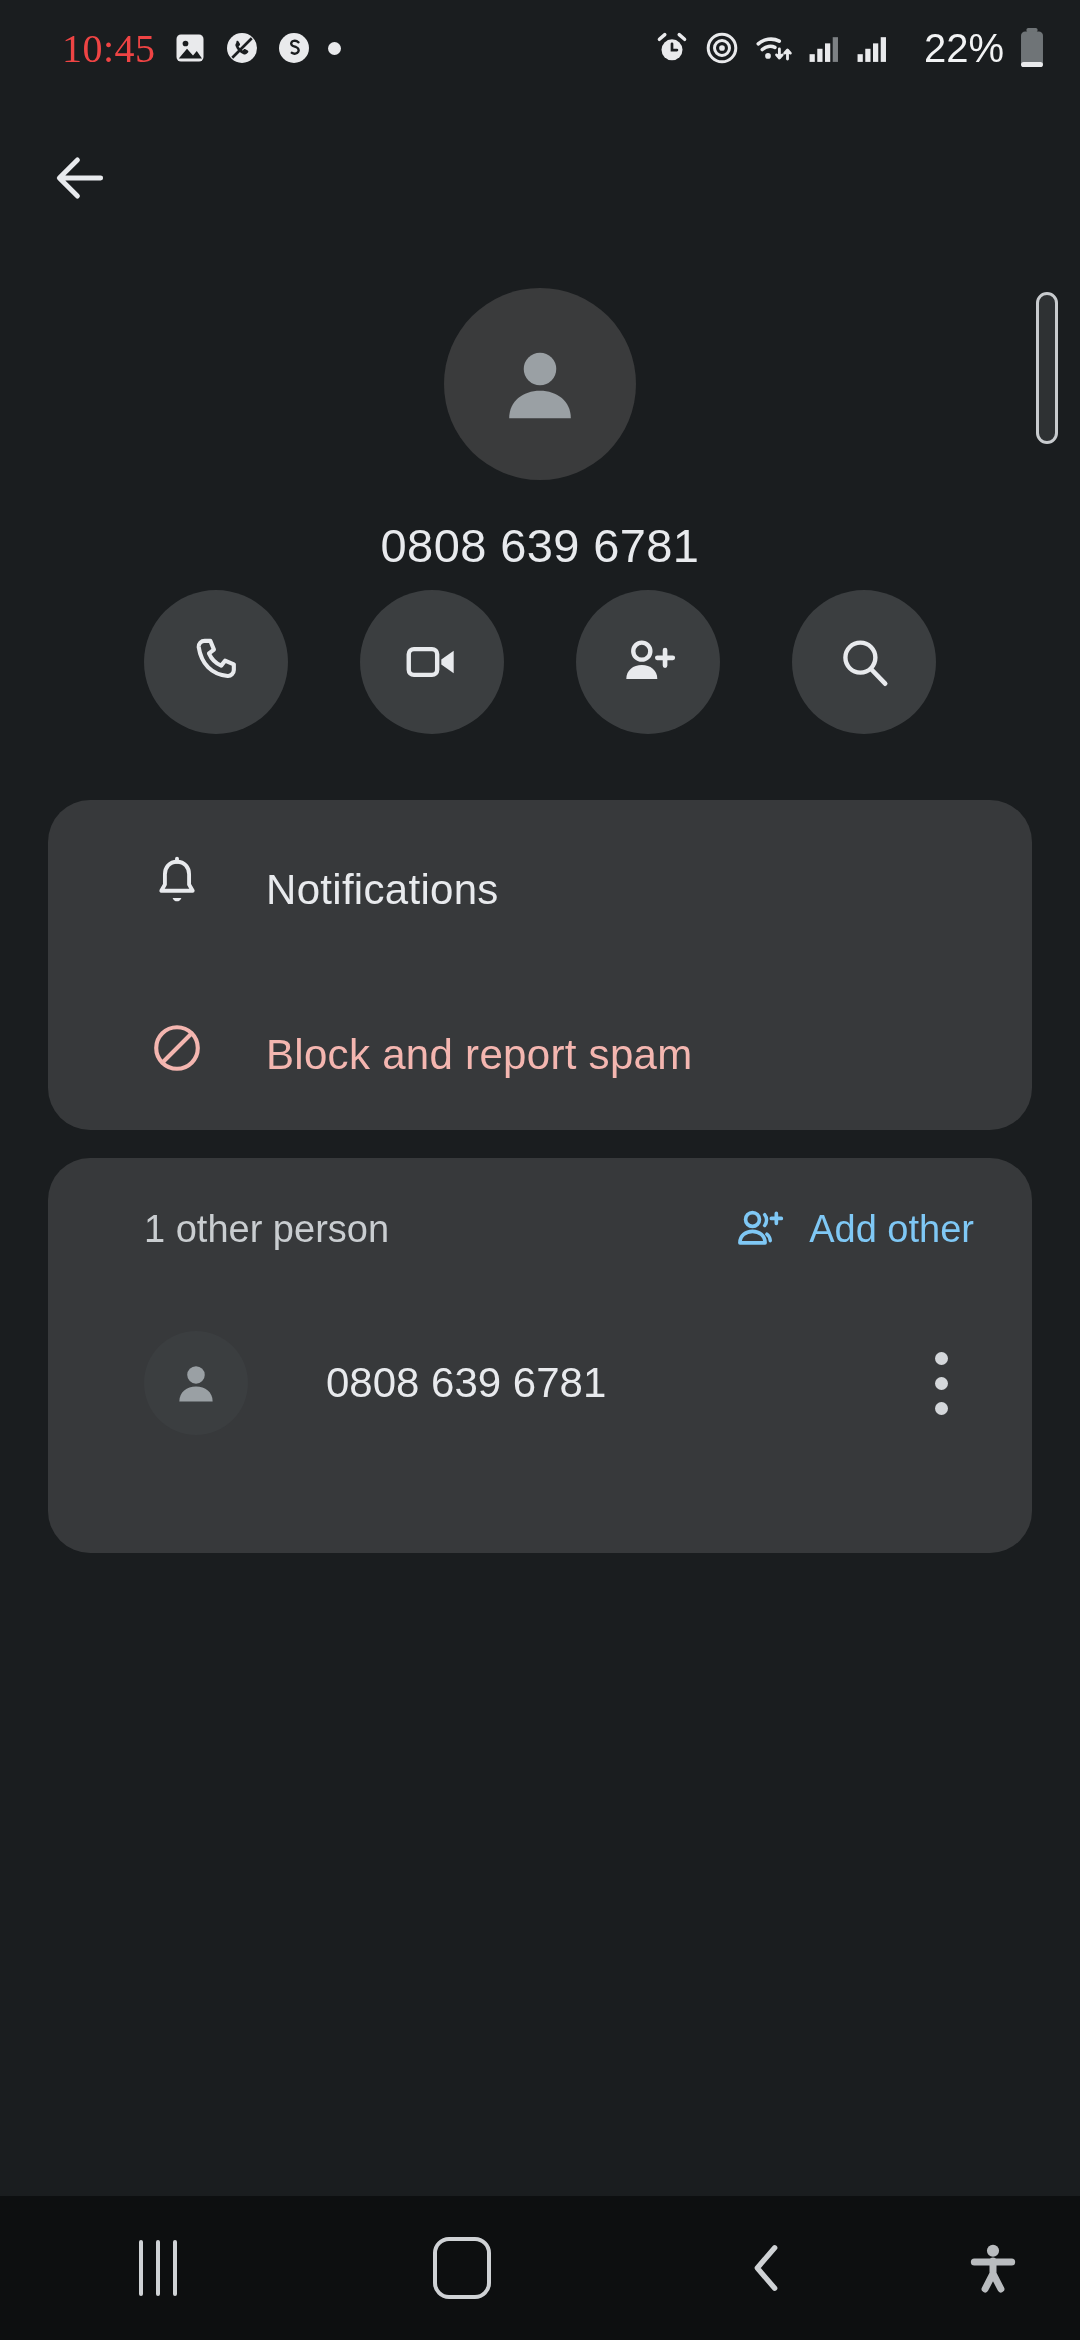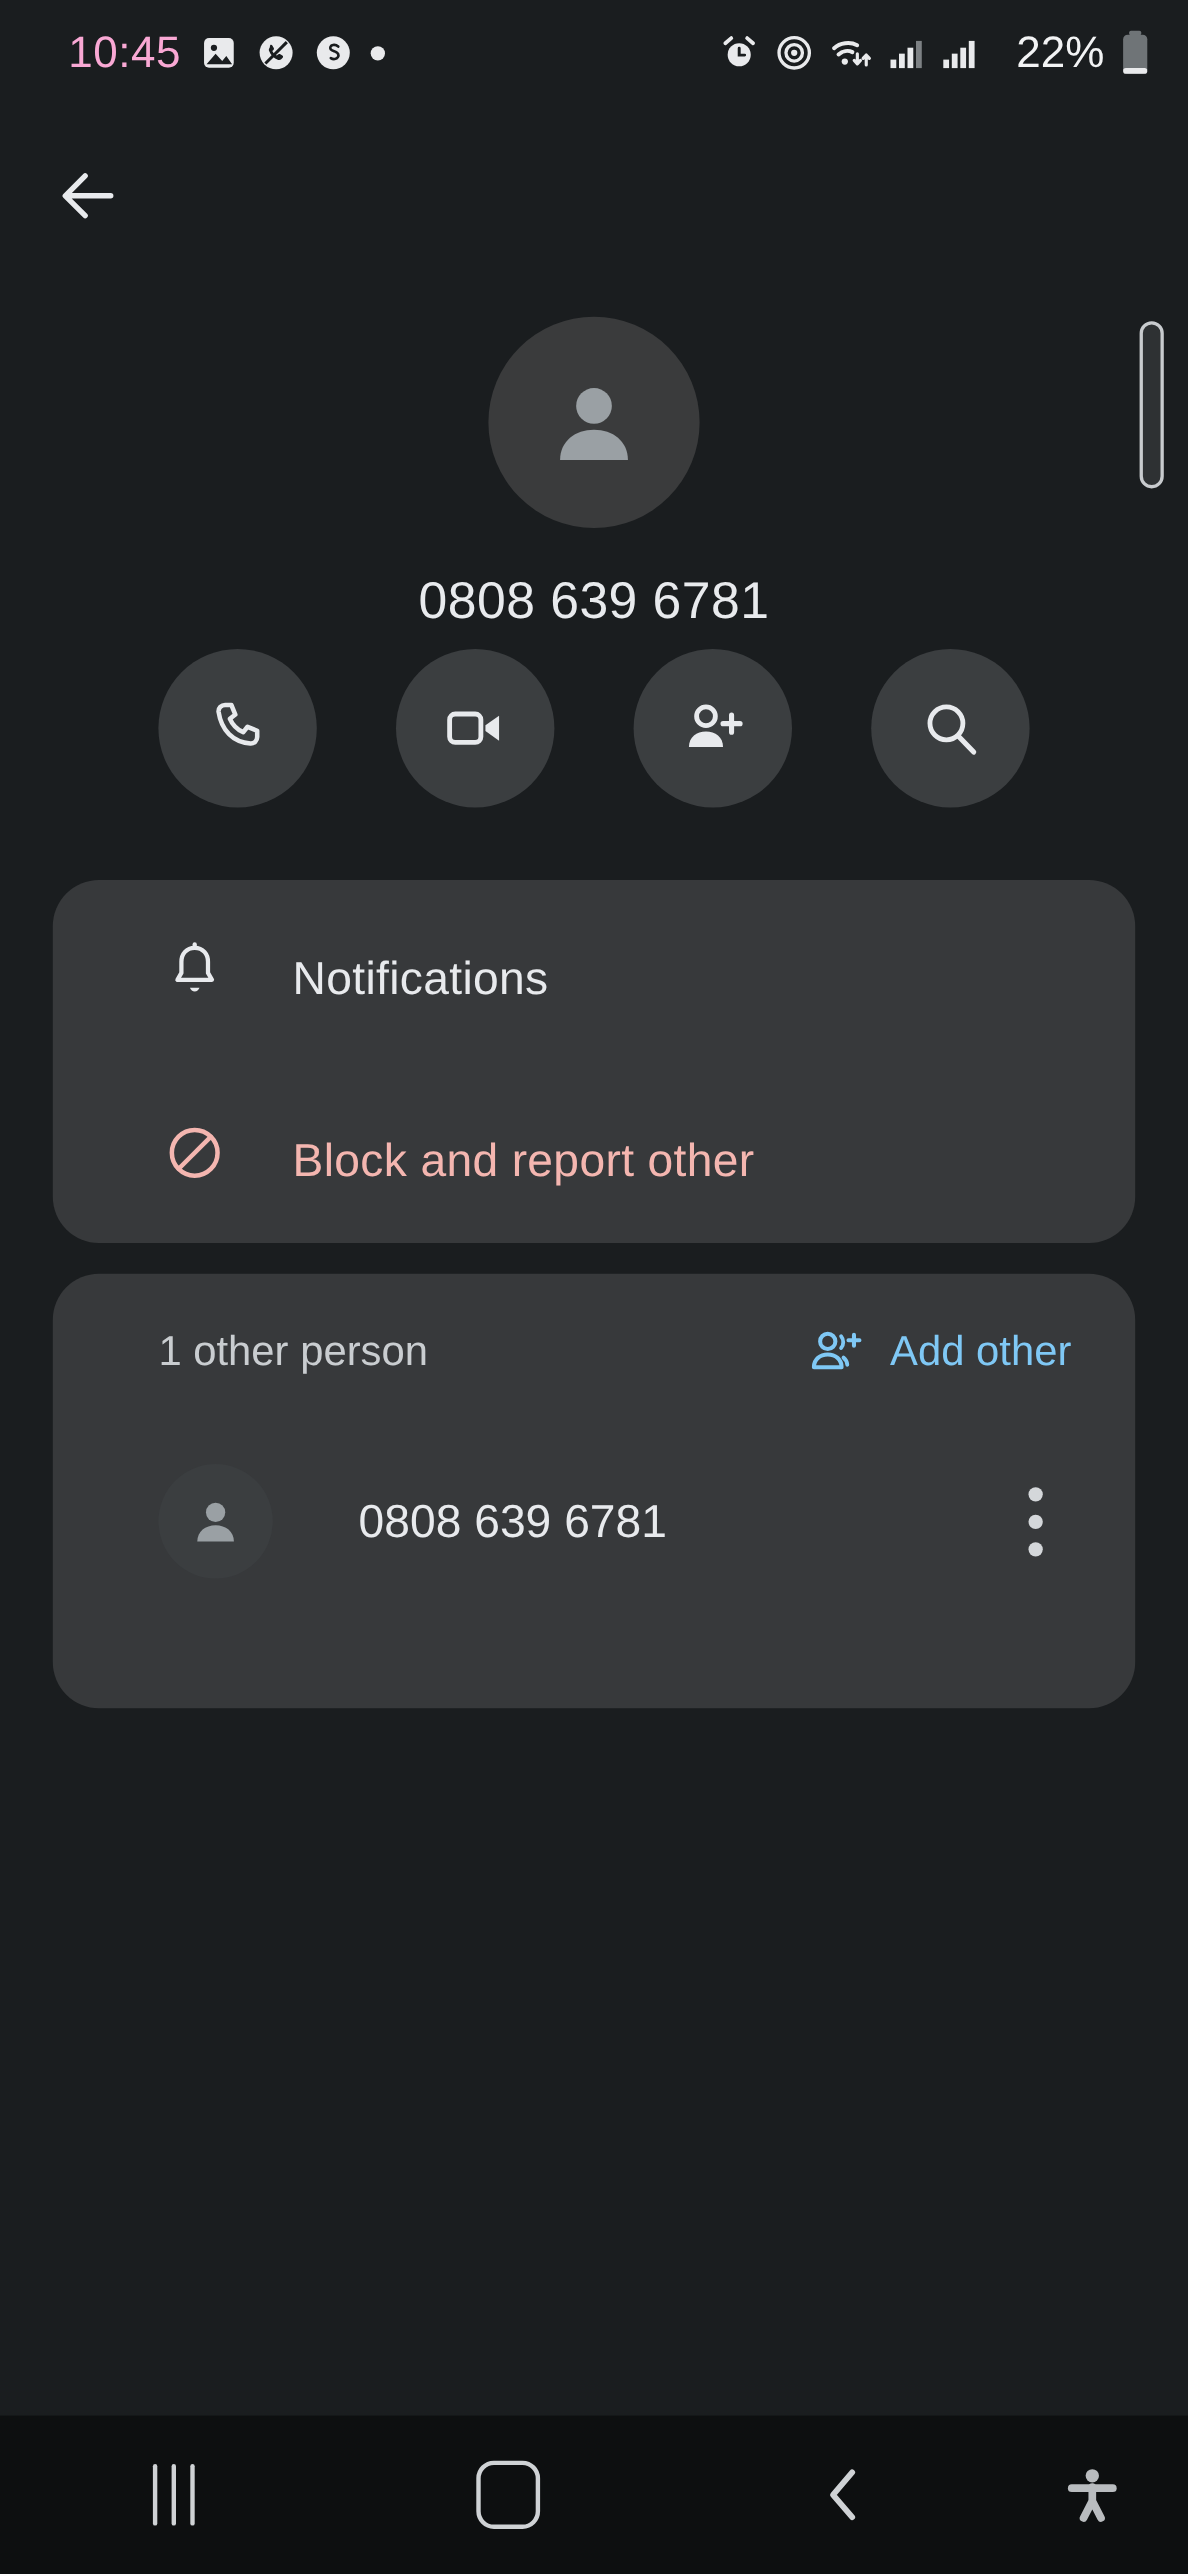--- a/index.html
+++ b/index.html
@@ -11,21 +11,21 @@
   }
   .screen { position:relative; width:1080px; height:2340px; background:#1a1d1f; }
 
   
   .statusbar {
     position:absolute; top:0; left:0; width:1080px; height:96px;
     display:flex; align-items:center; justify-content:space-between;
     padding:0 34px 0 62px;
   }
   .sb-left { display:flex; align-items:center; gap:16px; }
-  .sb-time { color:#f9a8d4; font-size:40px; letter-spacing:0.5px; }
+  .sb-time { color:#ef4444; font-size:40px; letter-spacing:0.5px;font-family:Liberation Serif, serif; }
   .sb-right { display:flex; align-items:center; gap:14px; }
   .sb-pct { color:#f2f3f4; font-size:40px; letter-spacing:0px; margin-left:20px; }
   .sb-dot { width:13px; height:13px; border-radius:50%; background:#e9eaec; }
   .icn { display:inline-flex; align-items:center; justify-content:center; }
 
   
   .topbar { position:absolute; top:120px; left:0; width:1080px; height:115px; }
   .back-btn { position:absolute; left:40px; top:18px; width:80px; height:80px;
               display:flex; align-items:center; justify-content:center; }
 
@@ -256,21 +256,21 @@
       <span class="row-label label-default">Notifications</span>
     </div>
 
     <div class="row">
       <span class="row-icon">
         <svg width="58" height="58" viewBox="0 0 24 24">
           <circle cx="12" cy="12" r="8.6" fill="none" stroke="#f4b6b0" stroke-width="1.7"></circle>
           <path d="M6 18 L18 6" stroke="#f4b6b0" stroke-width="1.7" stroke-linecap="round"></path>
         </svg>
       </span>
-      <span class="row-label label-danger">Block and report other</span>
+      <span class="row-label label-danger">Block and report spam</span>
     </div>
   </div>
 
   <div class="card" id="card-people">
 
     <div class="people-head">
       <span class="people-count">1 other person</span>
 
       <span class="add-people">
         <span class="icn">

